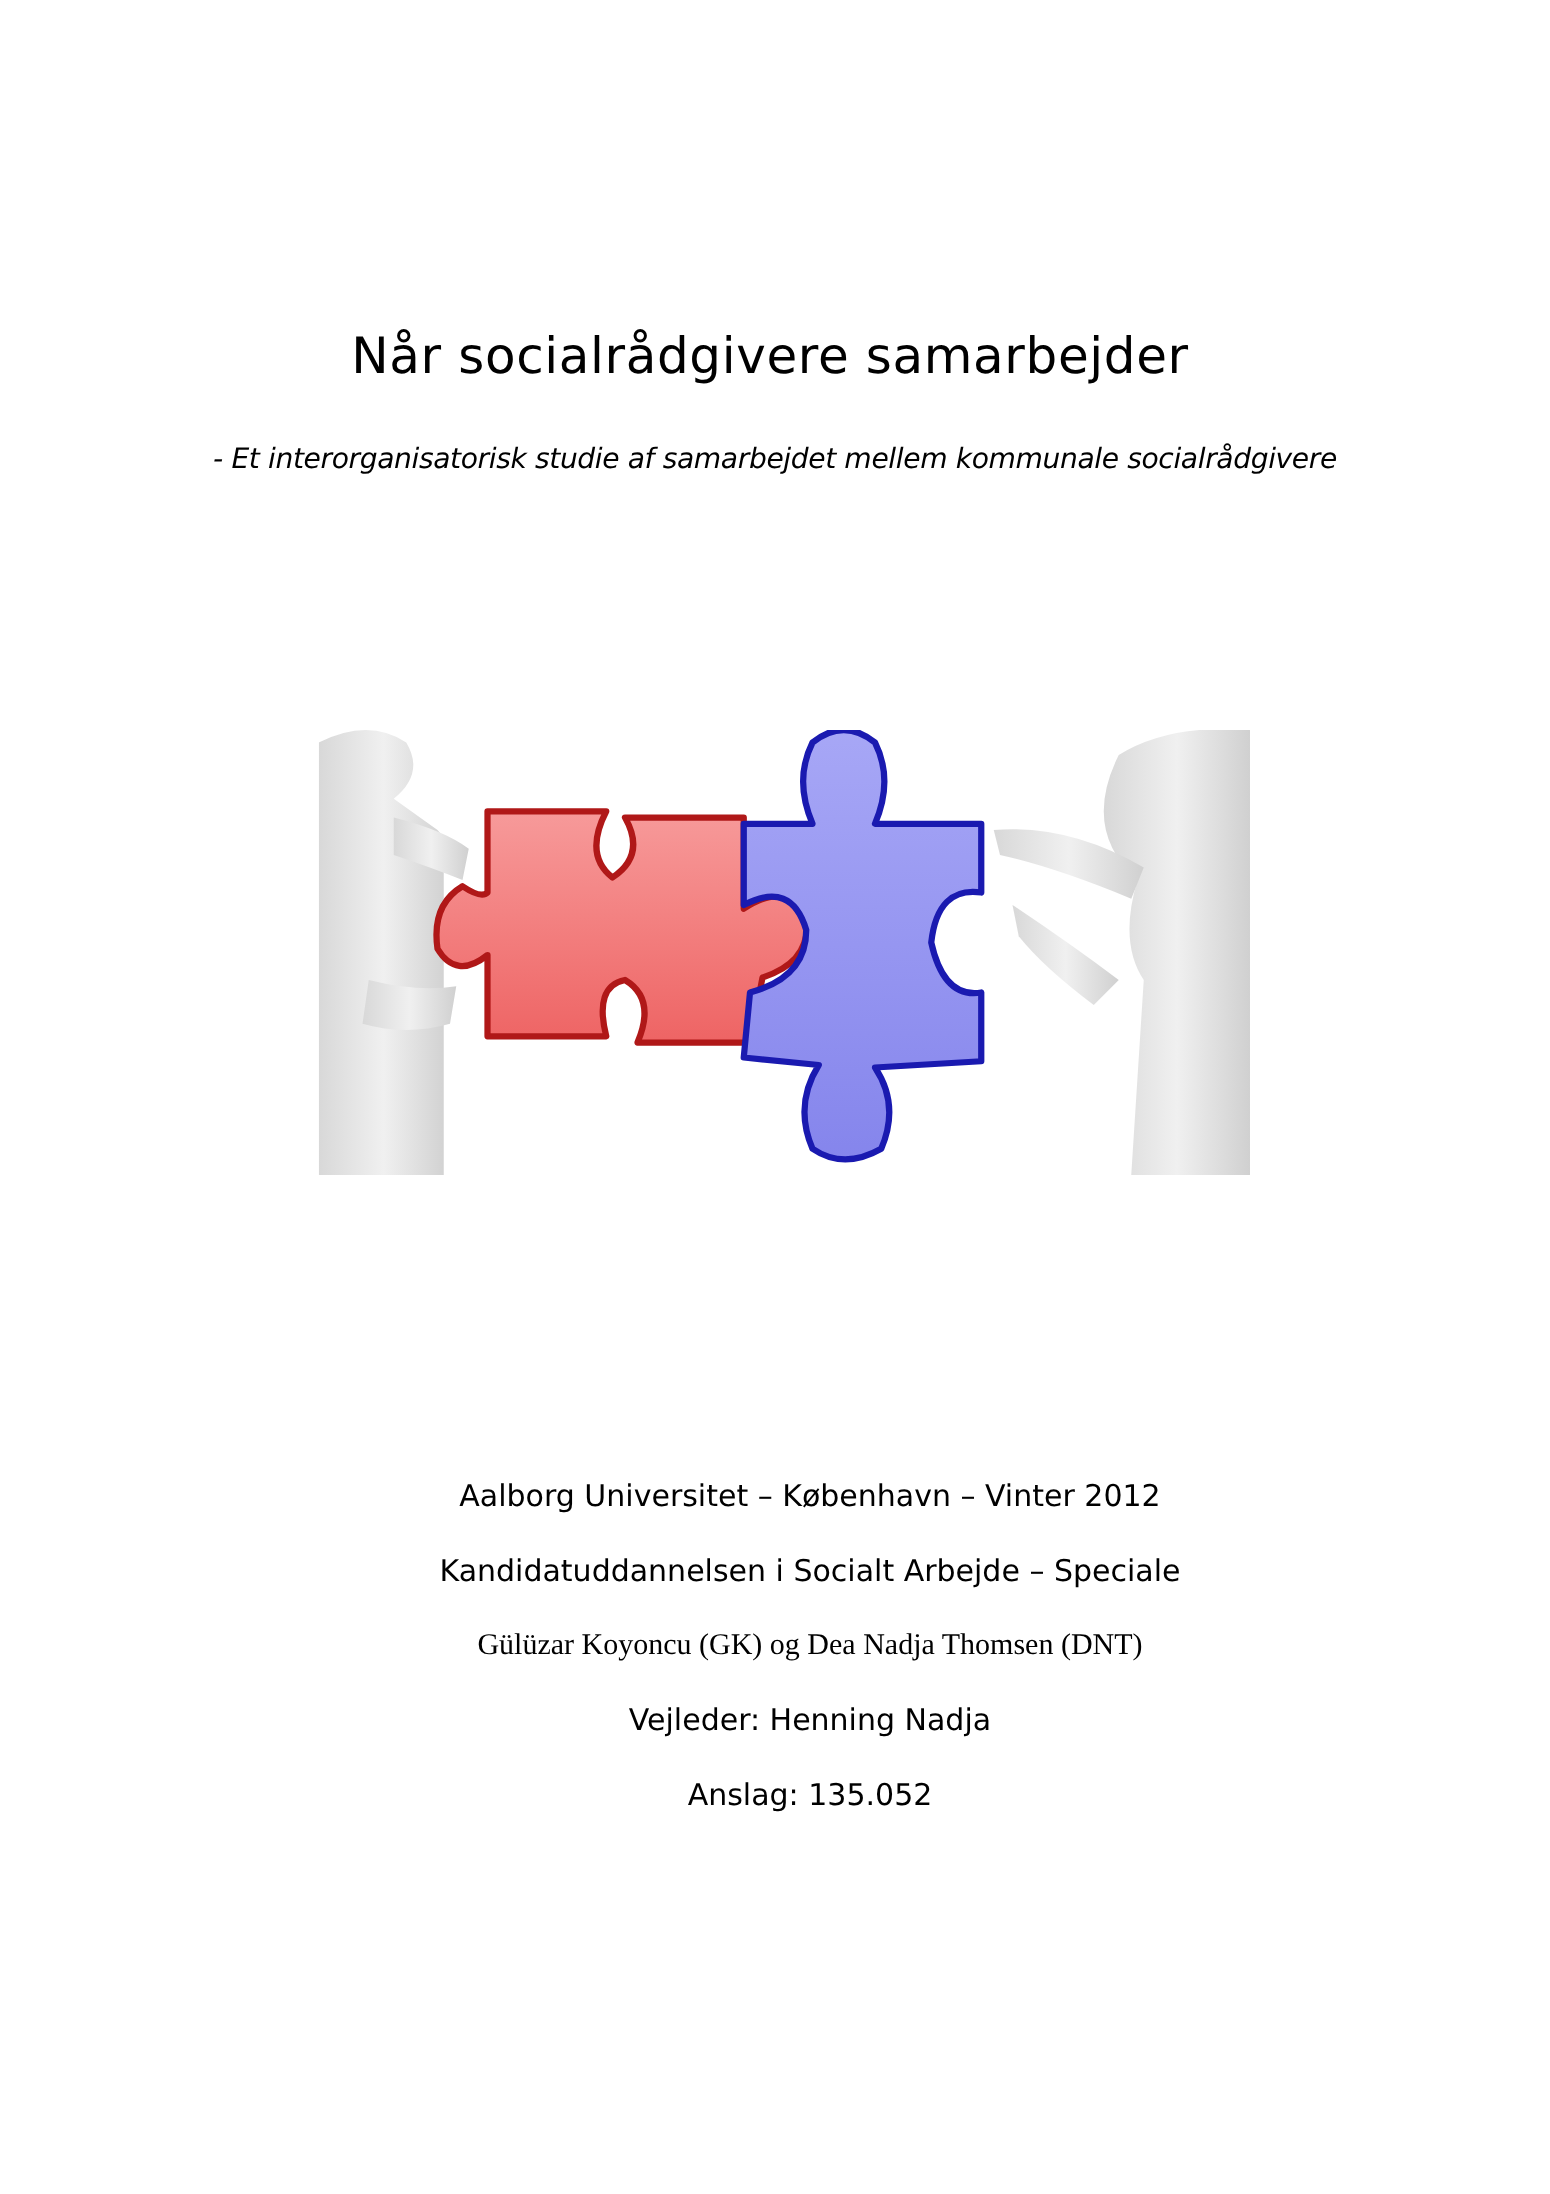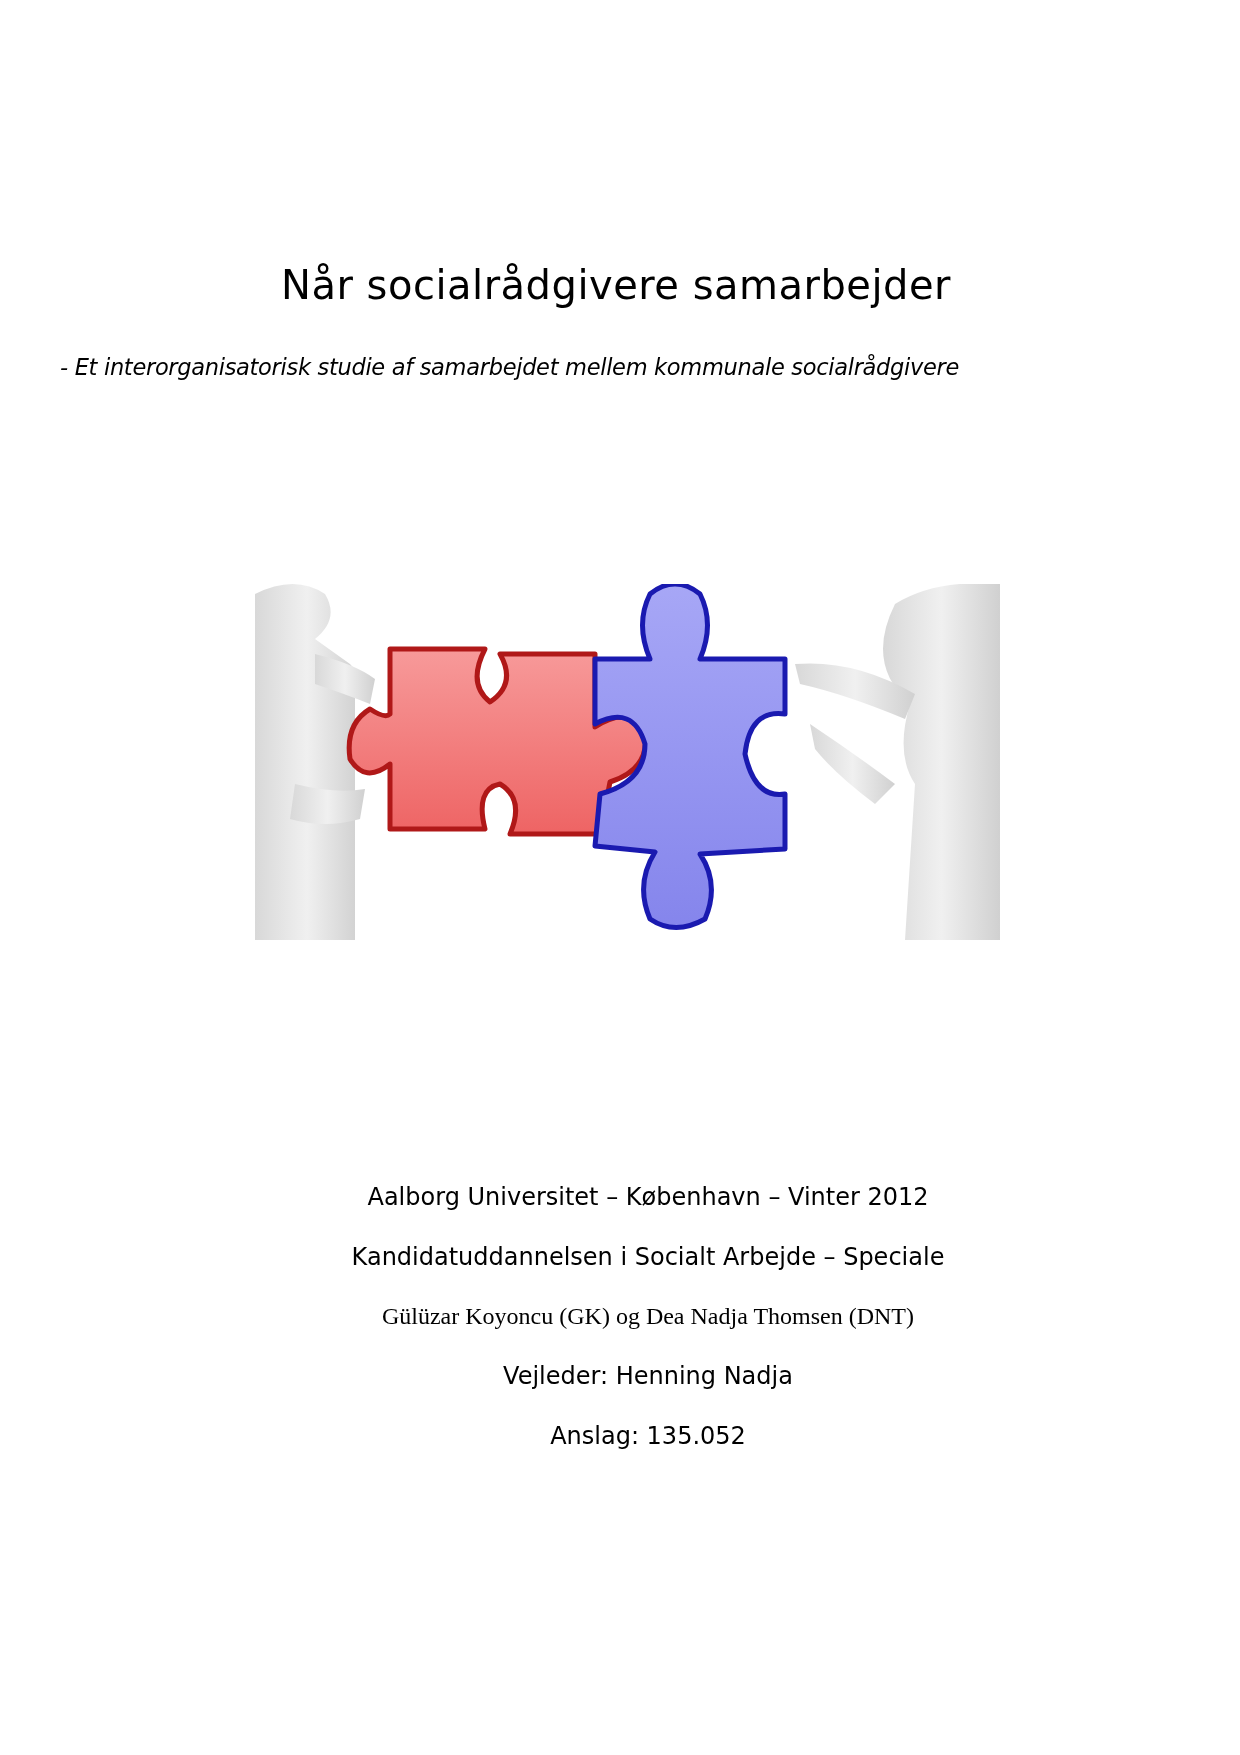--- a/index.html
+++ b/index.html
@@ -1,20 +1,20 @@
 <!DOCTYPE html>
 <html><head>
   <meta charset="utf-8">
   <style>
     html, body { margin: 0; padding: 0; background: #ffffff; }
     body { width: 1240px; height: 1755px; position: relative; overflow: hidden;
            font-family: "DejaVu Sans", sans-serif; color: #000; }
     .title { position: absolute; left: 0; width: 1232px; top: 262px; text-align: center;
              font-size: 40px; letter-spacing: 0.5px; }
-    .subtitle { position: absolute; left: 60px; width: 1120px; top: 348px; 
+    .subtitle { position: absolute; left: 60px; width: 1120px; top: 348px; text-align: center;
                 font-style: italic; font-size: 22.5px; line-height: 38px; font-family: "DejaVu Sans", sans-serif;
                 letter-spacing: -0.3px; }
     .figure { position: absolute; left: 255px; top: 584px; width: 745px; height: 356px; }
     .figure svg { width: 100%; height: 100%; display: block; }
     .meta { position: absolute; left: 0; width: 1240px; text-align: center; font-size: 24px; padding-left: 28px; }
     .m1 { top: 1183px; } .m2 { top: 1243px; } .m3 { top: 1303px; font-family: Liberation Serif, serif; }
     .m4 { top: 1362px; } .m5 { top: 1422px; }
   </style>
 </head>
 <body>

